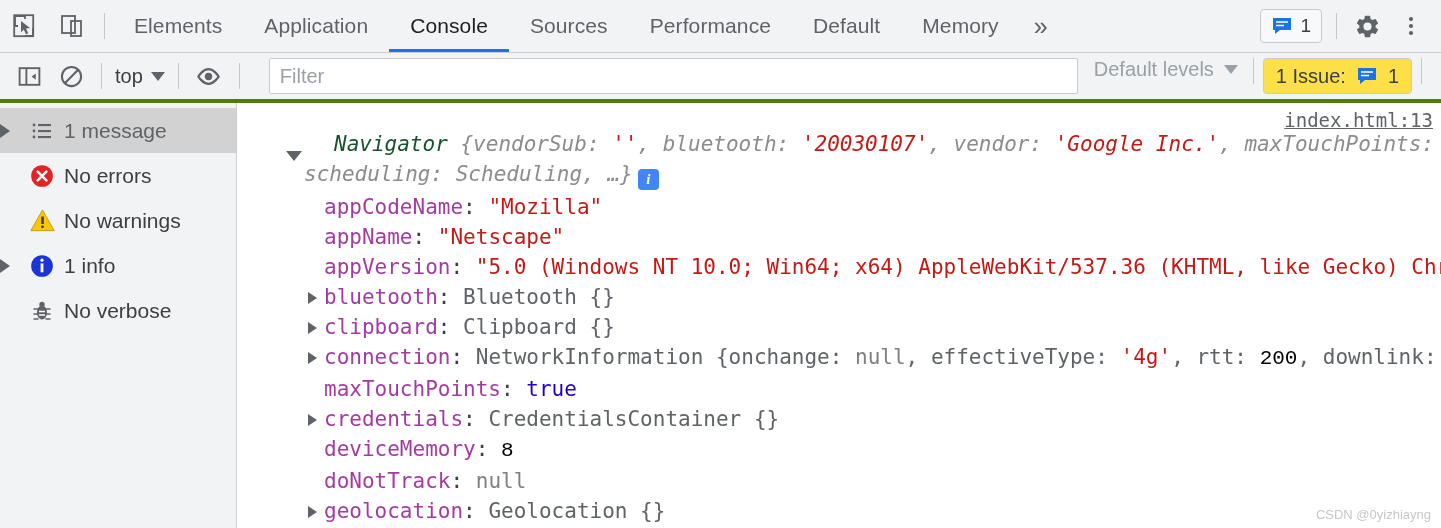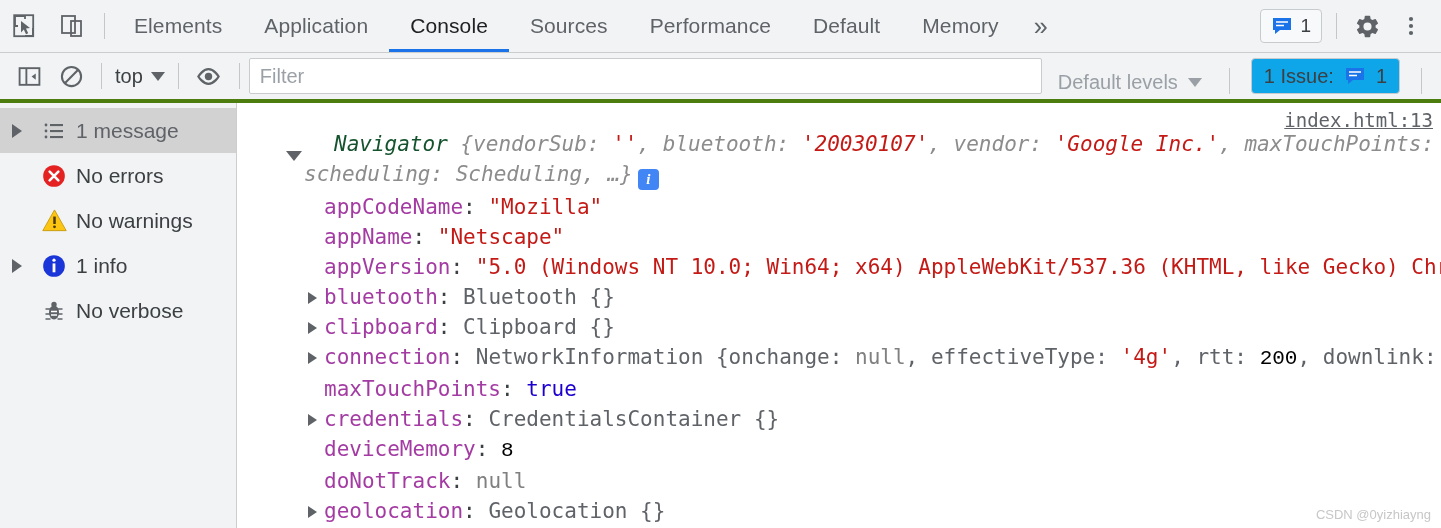--- a/index.html
+++ b/index.html
@@ -79,57 +79,57 @@
     display:flex; align-items:center; gap:8px;
     font-size: 20px; color:#3c4043; padding: 0 4px;
   }
   .caret-down {
     width:0; height:0; border-left:7px solid transparent; border-right:7px solid transparent;
     border-top: 9px solid #5f6368;
   }
   .filter-input {
     flex: 1 1 auto;
     height: 36px;
-    margin: 0 10px 0 0;
+    margin: 0 10px 0 20px;
     background:#fff;
     border: 1px solid #c9cccf;
     border-radius: 2px;
     font-size: 20px;
     color: #80868b;
     padding: 0 10px;
     font-family: "Liberation Sans", sans-serif;
     outline: none;
     min-width: 0;
   }
   .filter-input::placeholder { color:#9aa0a6; }
   .levels-select {
     display:flex; align-items:center; gap:10px;
     font-size: 20px; color:#9aa0a6; padding: 0 6px; white-space:nowrap;
   }
   .levels-select .caret-down { border-top-color:#9aa0a6; }
   .issues-btn {
     display:flex; align-items:center; gap:10px;
     border:1px solid #c8cbce; border-radius:4px;
-    height: 36px; padding: 0 12px; background:#0ea5e9;
+    height: 36px; padding: 0 12px; background:#fde047;
     font-size: 20px; color:#3c4043; white-space:nowrap;
   }
-  .fb-right { margin-left:auto; display:flex; align-items:flex-end; padding-right:10px; gap:12px; }
+  .fb-right { margin-left:auto; display:flex; align-items:flex-start; padding-right:10px; gap:0; }
 
   
   .sidebar {
     position:absolute; top:103px; left:0; width: 237px; bottom:0;
     background:#f1f3f4;
     border-right: 1px solid #cdcdcd;
     padding-top: 5px;
     overflow:hidden;
   }
   .side-item {
     display:flex; align-items:center;
     height: 45px;
-    padding-left: 12px;
+    padding-left: 0;
     font-size: 21px;
     color:#3c4043;
     white-space:nowrap;
   }
   .side-item.selected { background:#d2d2d2; color:#5f6368; }
   .side-arrow {
     width: 22px; flex:0 0 auto; display:flex; align-items:center; justify-content:flex-start;
   }
   .tri-right {
     width:0;height:0;border-top:7px solid transparent;border-bottom:7px solid transparent;

